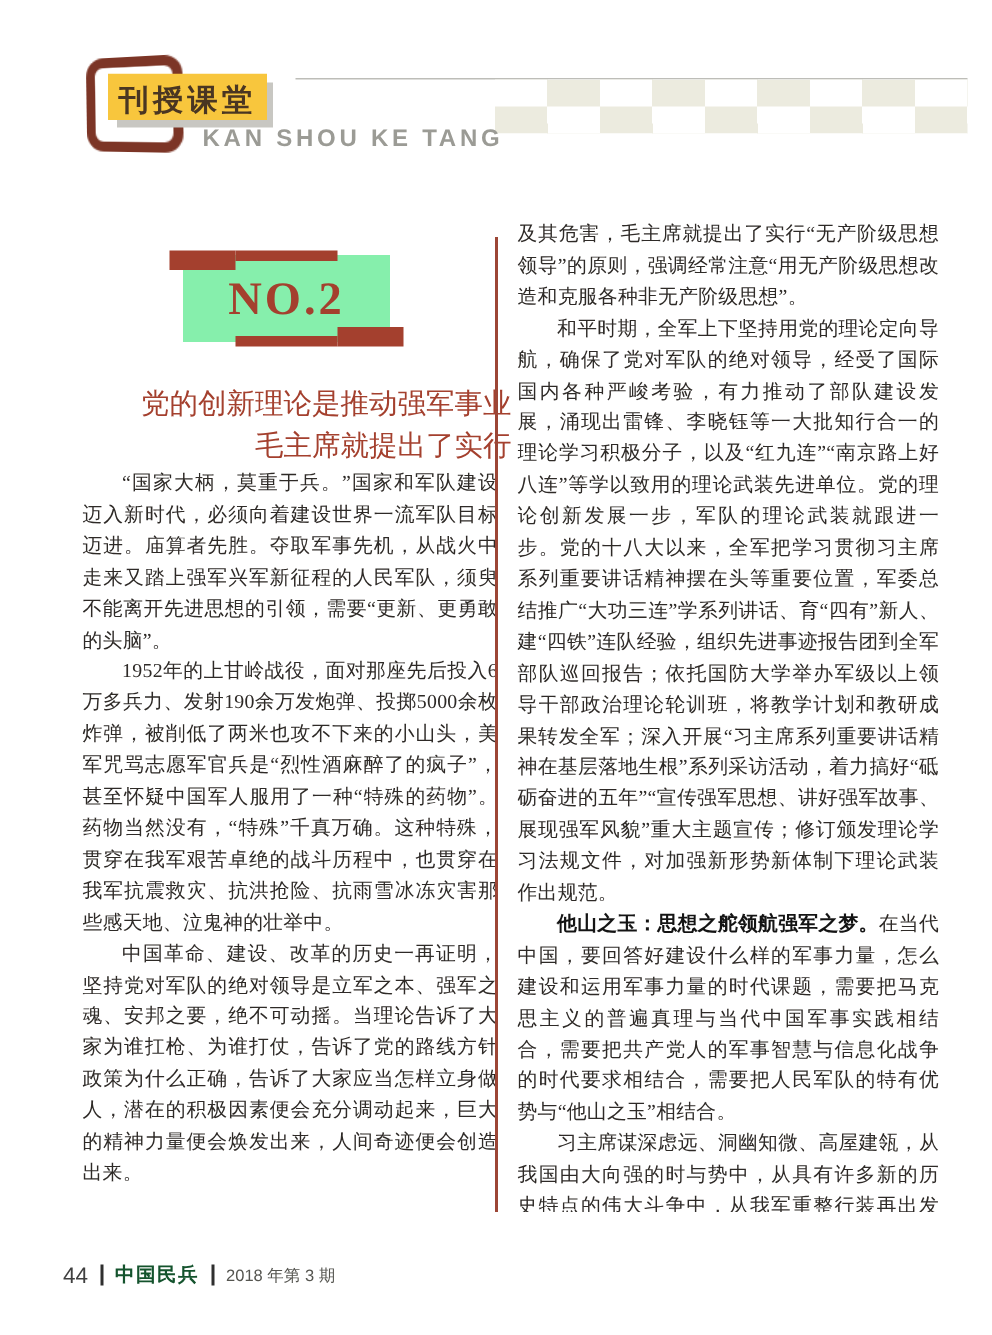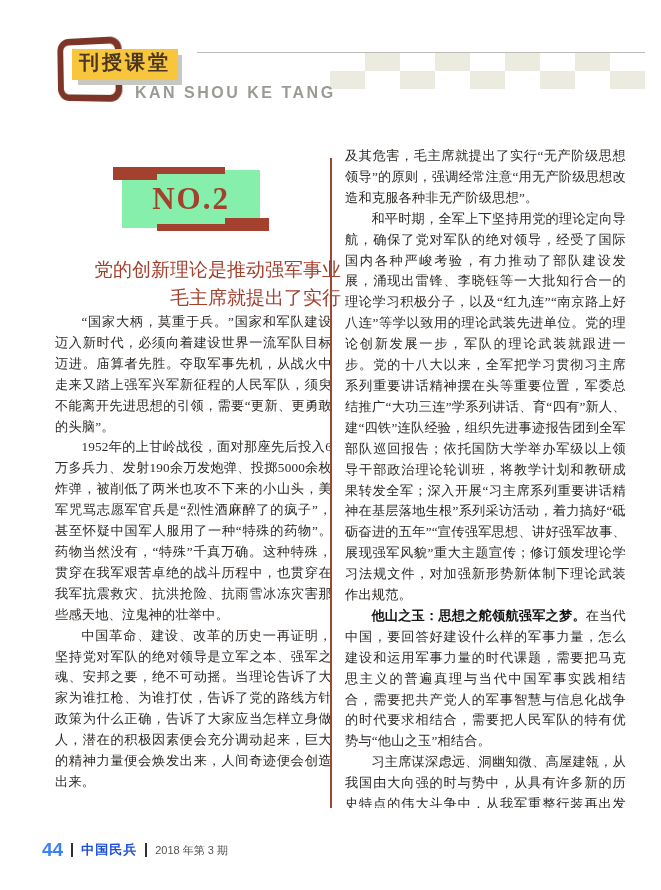--- a/index.html
+++ b/index.html
@@ -19,21 +19,21 @@
     transform-origin:right center;
     z-index:1;
   }
   .hdr-shadow{
     position:absolute;left:78px;top:55px;width:104px;height:30px;
     background:#c8c7c2;z-index:2;
   }
   .hdr-yellow{
     position:absolute;left:72px;top:49px;width:106px;height:31px;
     background:#f8c63d;z-index:3;
-    display:flex;align-items:flex-start;justify-content:center;
+    display:flex;align-items:flex-end;justify-content:center;
     font-size:20px;font-weight:bold;color:#4a3622;letter-spacing:3px;
     font-family:"Liberation Sans","DejaVu Sans",sans-serif;
   }
   .hdr-sub{
     position:absolute;left:135px;top:84px;z-index:3;
     font-size:16px;color:#9b9b95;letter-spacing:2.5px;font-weight:bold;
     font-family:"Liberation Sans","DejaVu Sans",sans-serif;
   }
   .hdr-line{
     position:absolute;left:197px;top:52px;width:448px;height:1px;background:#bdbdb8;
@@ -79,23 +79,23 @@
   .divider{
     position:absolute;left:330px;top:158px;width:2px;height:650px;background:#9c4636;
   }
 
   
   .footer{
     position:absolute;left:42px;top:840px;height:20px;
     display:flex;align-items:center;
     font-family:"Liberation Sans","DejaVu Sans",sans-serif;color:#3a3a3a;
   }
-  .footer .pnum{font-size:19px;color:#3b82f6;font-weight:bold;}
+  .footer .pnum{font-size:15px;color:#404040;}
   .footer .fsep{display:inline-block;width:2px;height:14px;background:#2f2f2f;margin:0 8px;}
-  .footer .mname{font-size:13px;font-weight:bold;color:#1d4ed8;letter-spacing:1px;}
+  .footer .mname{font-size:13px;font-weight:bold;color:#14532d;letter-spacing:1px;}
   .footer .issue{font-size:11px;color:#555550;}
 </style>
 </head>
 <body>
 
 <div class="page">
 
   <div class="hdr-frame"></div>
   <div class="hdr-shadow"></div>
   <div class="hdr-yellow">

